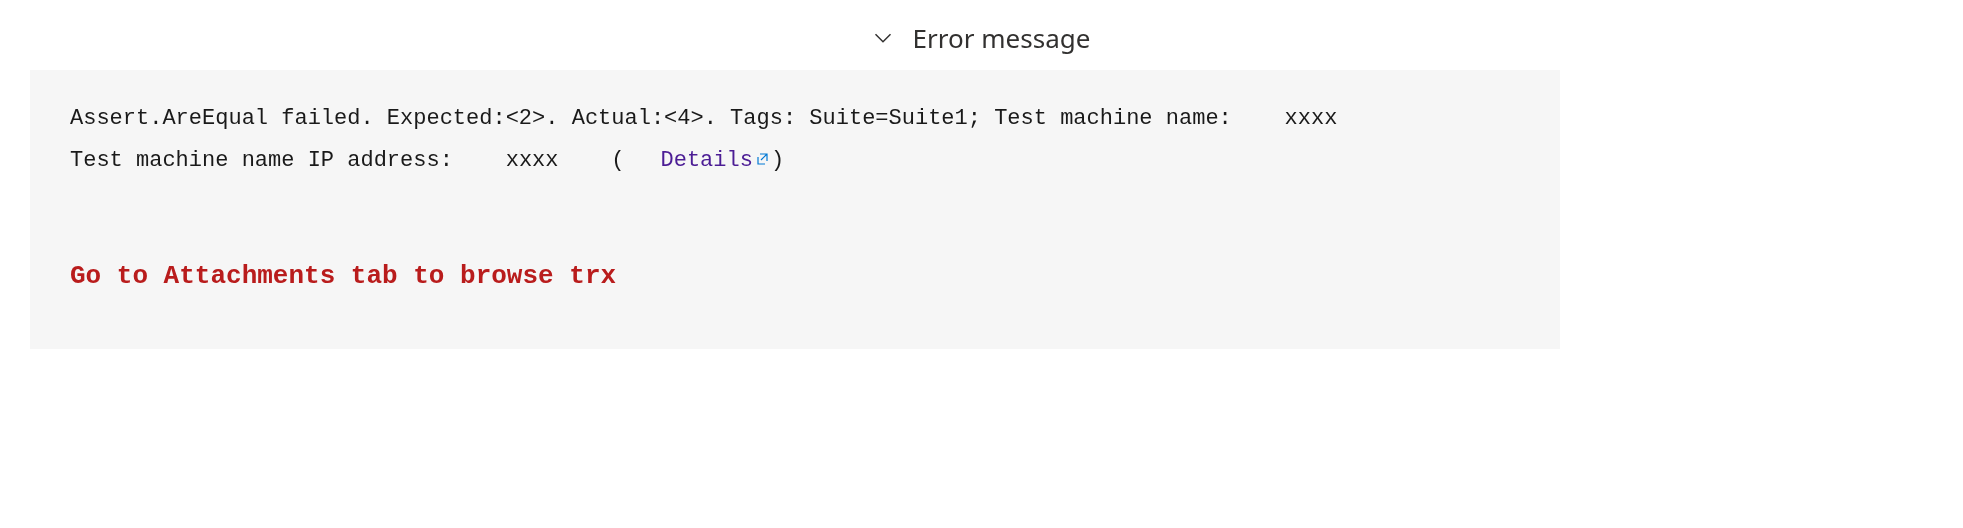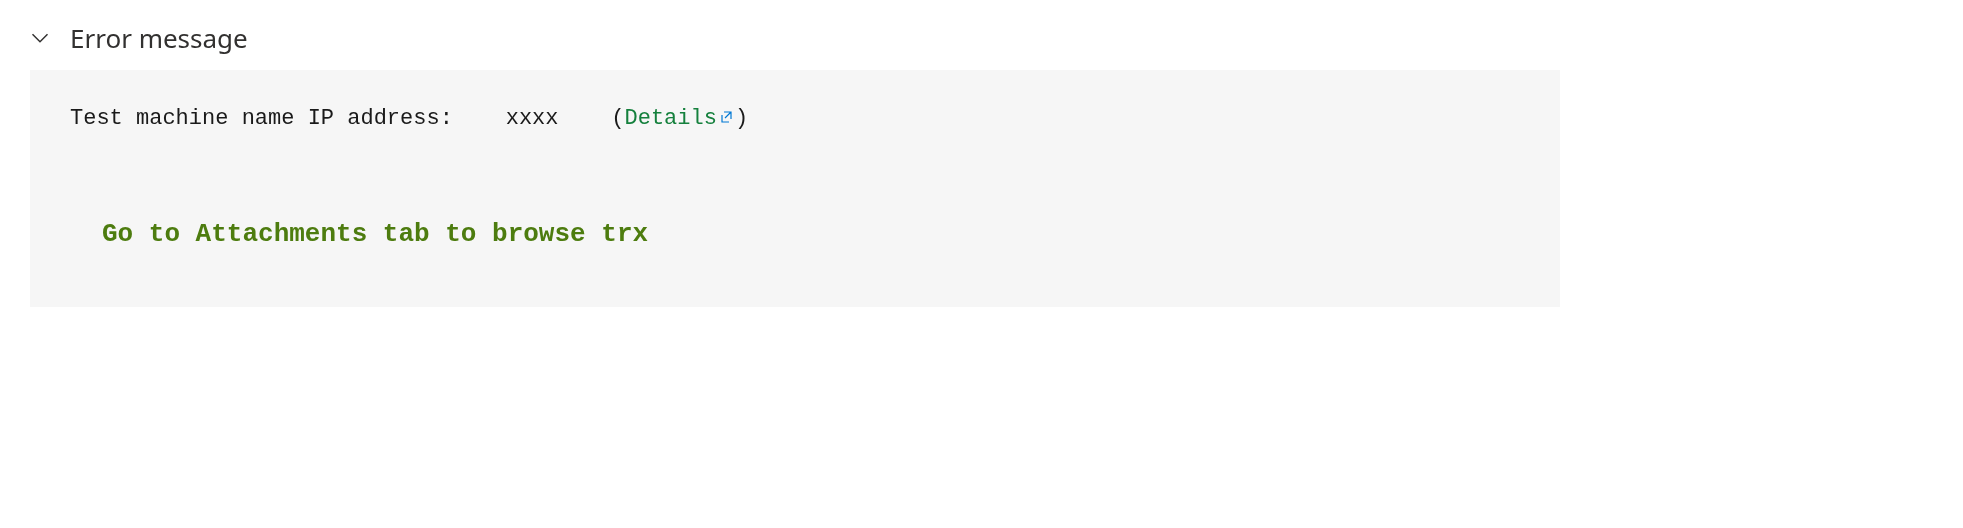--- a/index.html
+++ b/index.html
@@ -10,20 +10,21 @@
       background: #ffffff;
       color: #323130;
       width: 1963px;
     }
     .header {
       display: flex;
       align-items: center;
       gap: 20px;
       cursor: pointer;
       margin-bottom: 14px;
+      justify-content: center;
     }
     .chevron {
       display: inline-block;
       color: #323130;
     }
     .chevron svg {
       display: block;
     }
     .title {
       font-size: 26px;
@@ -36,56 +37,59 @@
       font-family: Consolas, "Courier New", monospace;
       font-size: 22px;
       line-height: 1.9;
       color: #1a1a1a;
       max-width: 1530px;
     }
     .msg-line1, .msg-line2 {
       font-weight: 400;
     }
     .details-link {
-      color: #15803d;
+      color: #4c1d95;
       text-decoration: none;
       cursor: pointer;
+      margin-left: 36px;
     }
     .ext-icon {
       display: inline-block;
       vertical-align: -1px;
       margin-left: 2px;
     }
     .ext-icon svg { display: block; }
     .spacer {
       height: 70px;
     }
     .bold-line {
       font-weight: 700;
       font-size: 26px;
-      color: #4d7c0f;
-      margin-left: 32px;
+      color: #b91c1c;
     }
     .paren {
       color: #1a1a1a;
     }
   </style>
 </head>
 <body>
 
 <div class="header">
   <span class="chevron">
     <svg width="20" height="20" viewBox="0 0 16 16">
       <path d="M2 5 L8 11 L14 5" fill="none" stroke="#323130" stroke-width="1.2"></path>
     </svg>
   </span>
   <span class="title">Error message</span>
 </div>
 
 <div class="message-box">
+  <div class="msg-line1">
+    <span>Assert.AreEqual failed. Expected:&lt;2&gt;. Actual:&lt;4&gt;. Tags: Suite=Suite1; Test machine name:</span>&nbsp;&nbsp;&nbsp;&nbsp;<span>xxxx</span>
+  </div>
   <div class="msg-line2">
     <span>Test machine name IP address:</span>&nbsp;&nbsp;&nbsp;&nbsp;<span>xxxx</span>&nbsp;&nbsp;&nbsp;&nbsp;<span class="paren">(</span><a class="details-link"><span>Details</span><span class="ext-icon"><svg width="16" height="16" viewBox="0 0 16 16">
             <path d="M5 3 H12 V10 M12 3 L6 9 M3 6 V13 H10" fill="none" stroke="#0078d4" stroke-width="1.2"></path>
           </svg></span></a><span class="paren">)</span>
   </div>
   <div class="spacer"></div>
   <div class="bold-line">Go to Attachments tab to browse trx</div>
 </div>
 
 </body></html>

